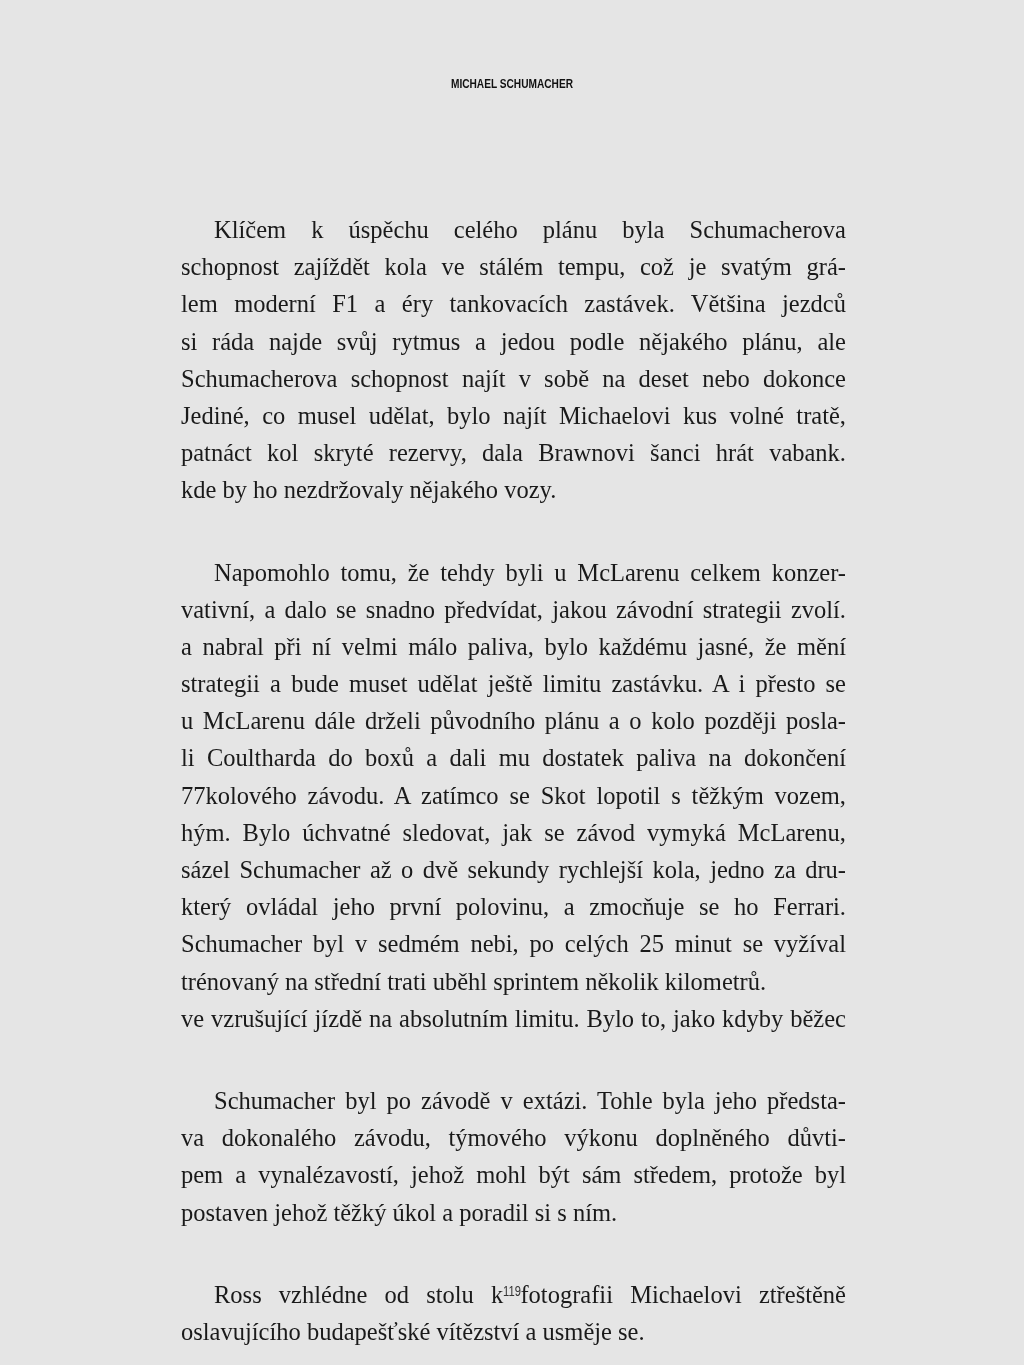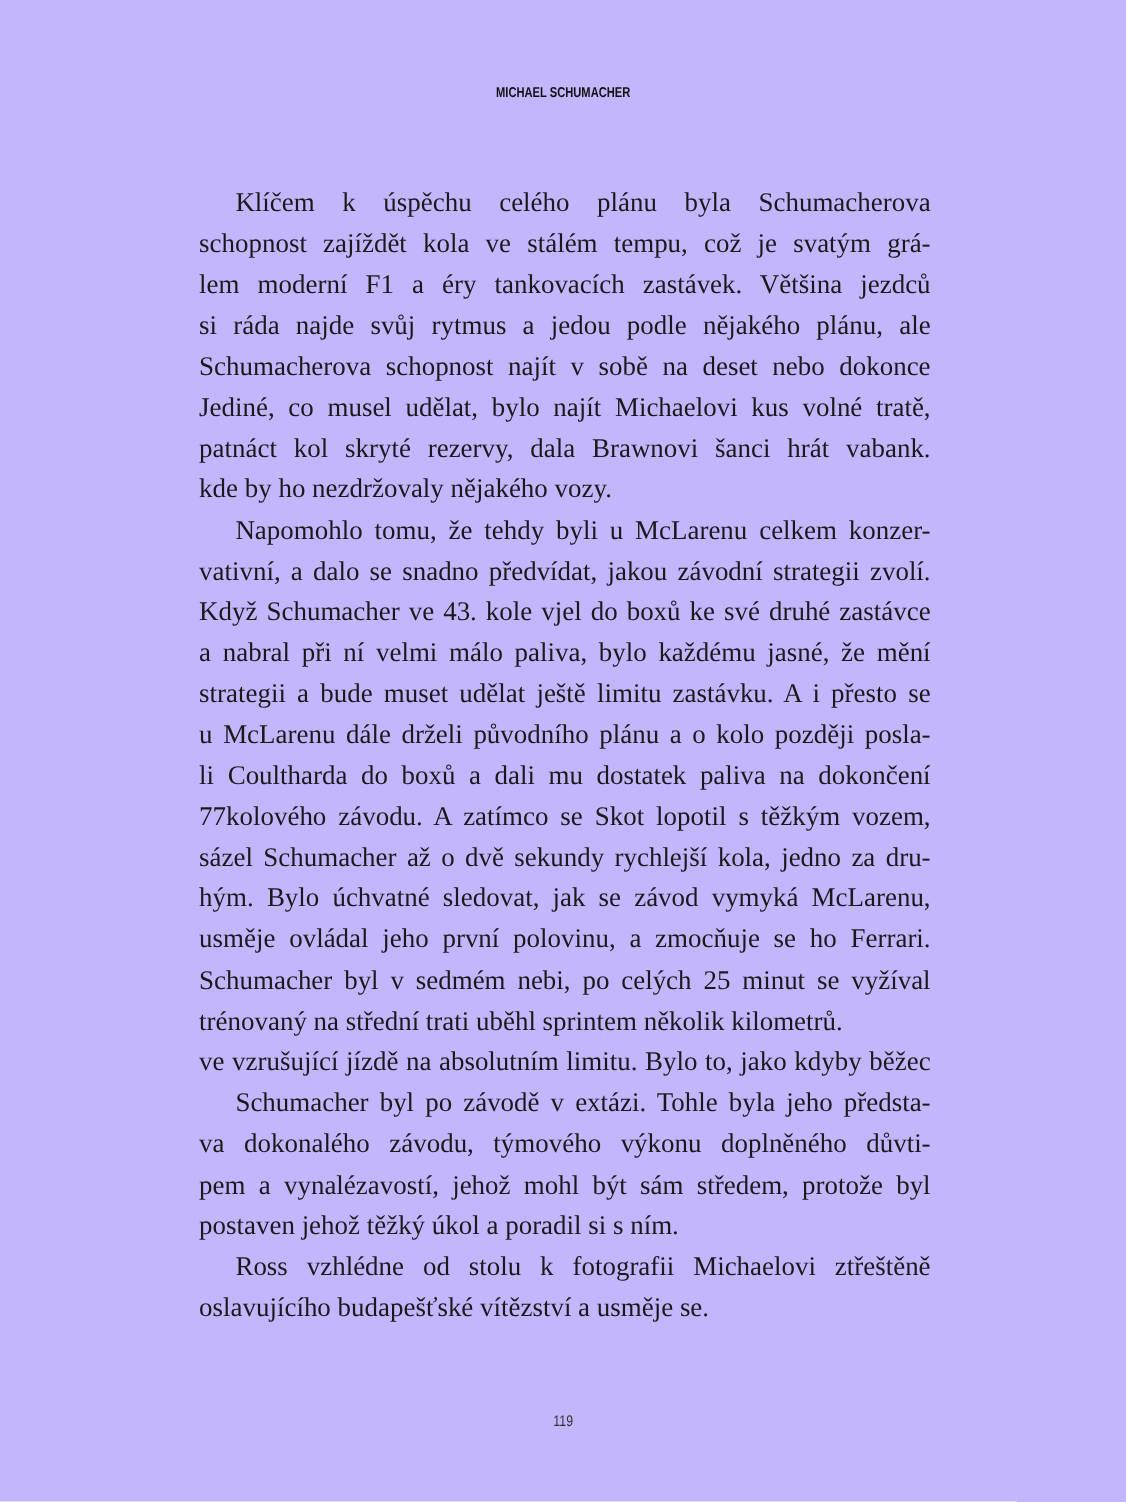--- a/index.html
+++ b/index.html
@@ -1,32 +1,32 @@
 <!DOCTYPE html>
 <html><head>
 <meta charset="utf-8">
 <style>
   html, body { margin: 0; padding: 0; background: #ffffff; }
   body { width: 1024px; height: 1365px; position: relative; overflow: hidden; }
-  .page { position: absolute; left: 0; top: 0; width: 1024px; height: 1365px; background: #c4b5fd; }
+  .page { position: absolute; left: 0; top: 0; width: 1024px; height: 1365px; background: #e5e5e5; }
   .running-head {
     position: absolute; top: 76px; left: 0; width: 1024px; text-align: center;
     font-family: "Liberation Sans", sans-serif; font-weight: bold; font-size: 13px;
     letter-spacing: 0px; color: #111; transform: scaleX(0.78); transform-origin: 50% 0;
   }
   .body-text {
     position: absolute; left: 181px; top: 166px; width: 665px;
     font-family: "Liberation Serif", serif; font-size: 24.5px; color: #1a1a1a;
   }
   .line {
     height: 37.2px; line-height: 37.2px; white-space: nowrap;
     text-align: justify; text-align-last: justify;
   }
   .line.last { text-align-last: left; }
-  .line.indent { padding-left: 33px; }
+  .line.indent { padding-left: 33px; margin-top: 45px; }
   .folio {
     position: absolute; top: 1283px; left: 0; width: 1024px; text-align: center;
     font-family: "Liberation Sans", sans-serif; font-size: 14px; color: #333;
     transform: scaleX(0.8); transform-origin: 50% 0;
   }
 </style>
 </head>
 <body>
 
 <div class="page">
@@ -39,29 +39,28 @@
       <div class="line">lem moderní F1 a éry tankovacích zastávek. Většina jezdců</div>
       <div class="line">si ráda najde svůj rytmus a jedou podle nějakého plánu, ale</div>
       <div class="line">Schumacherova schopnost najít v sobě na deset nebo dokonce</div>
       <div class="line">Jediné, co musel udělat, bylo najít Michaelovi kus volné tratě,</div>
       <div class="line">patnáct kol skryté rezervy, dala Brawnovi šanci hrát vabank.</div>
       <div class="line last">kde by ho nezdržovaly nějakého vozy.</div>
     </div>
     <div>
       <div class="line indent">Napomohlo tomu, že tehdy byli u McLarenu celkem konzer-</div>
       <div class="line">vativní, a dalo se snadno předvídat, jakou závodní strategii zvolí.</div>
-      <div class="line">Když Schumacher ve 43. kole vjel do boxů ke své druhé zastávce</div>
       <div class="line">a nabral při ní velmi málo paliva, bylo každému jasné, že mění</div>
       <div class="line">strategii a bude muset udělat ještě limitu zastávku. A i přesto se</div>
       <div class="line">u McLarenu dále drželi původního plánu a o kolo později posla-</div>
       <div class="line">li Coultharda do boxů a dali mu dostatek paliva na dokončení</div>
       <div class="line">77kolového závodu. A zatímco se Skot lopotil s těžkým vozem,</div>
+      <div class="line">hým. Bylo úchvatné sledovat, jak se závod vymyká McLarenu,</div>
       <div class="line">sázel Schumacher až o dvě sekundy rychlejší kola, jedno za dru-</div>
-      <div class="line">hým. Bylo úchvatné sledovat, jak se závod vymyká McLarenu,</div>
-      <div class="line">usměje ovládal jeho první polovinu, a zmocňuje se ho Ferrari.</div>
+      <div class="line">který ovládal jeho první polovinu, a zmocňuje se ho Ferrari.</div>
       <div class="line">Schumacher byl v sedmém nebi, po celých 25 minut se vyžíval</div>
       <div class="line last">trénovaný na střední trati uběhl sprintem několik kilometrů.</div>
       <div class="line">ve vzrušující jízdě na absolutním limitu. Bylo to, jako kdyby běžec</div>
     </div>
     <div>
       <div class="line indent">Schumacher byl po závodě v extázi. Tohle byla jeho předsta-</div>
       <div class="line">va dokonalého závodu, týmového výkonu doplněného důvti-</div>
       <div class="line">pem a vynalézavostí, jehož mohl být sám středem, protože byl</div>
       <div class="line last">postaven jehož těžký úkol a poradil si s ním.</div>
     </div>

